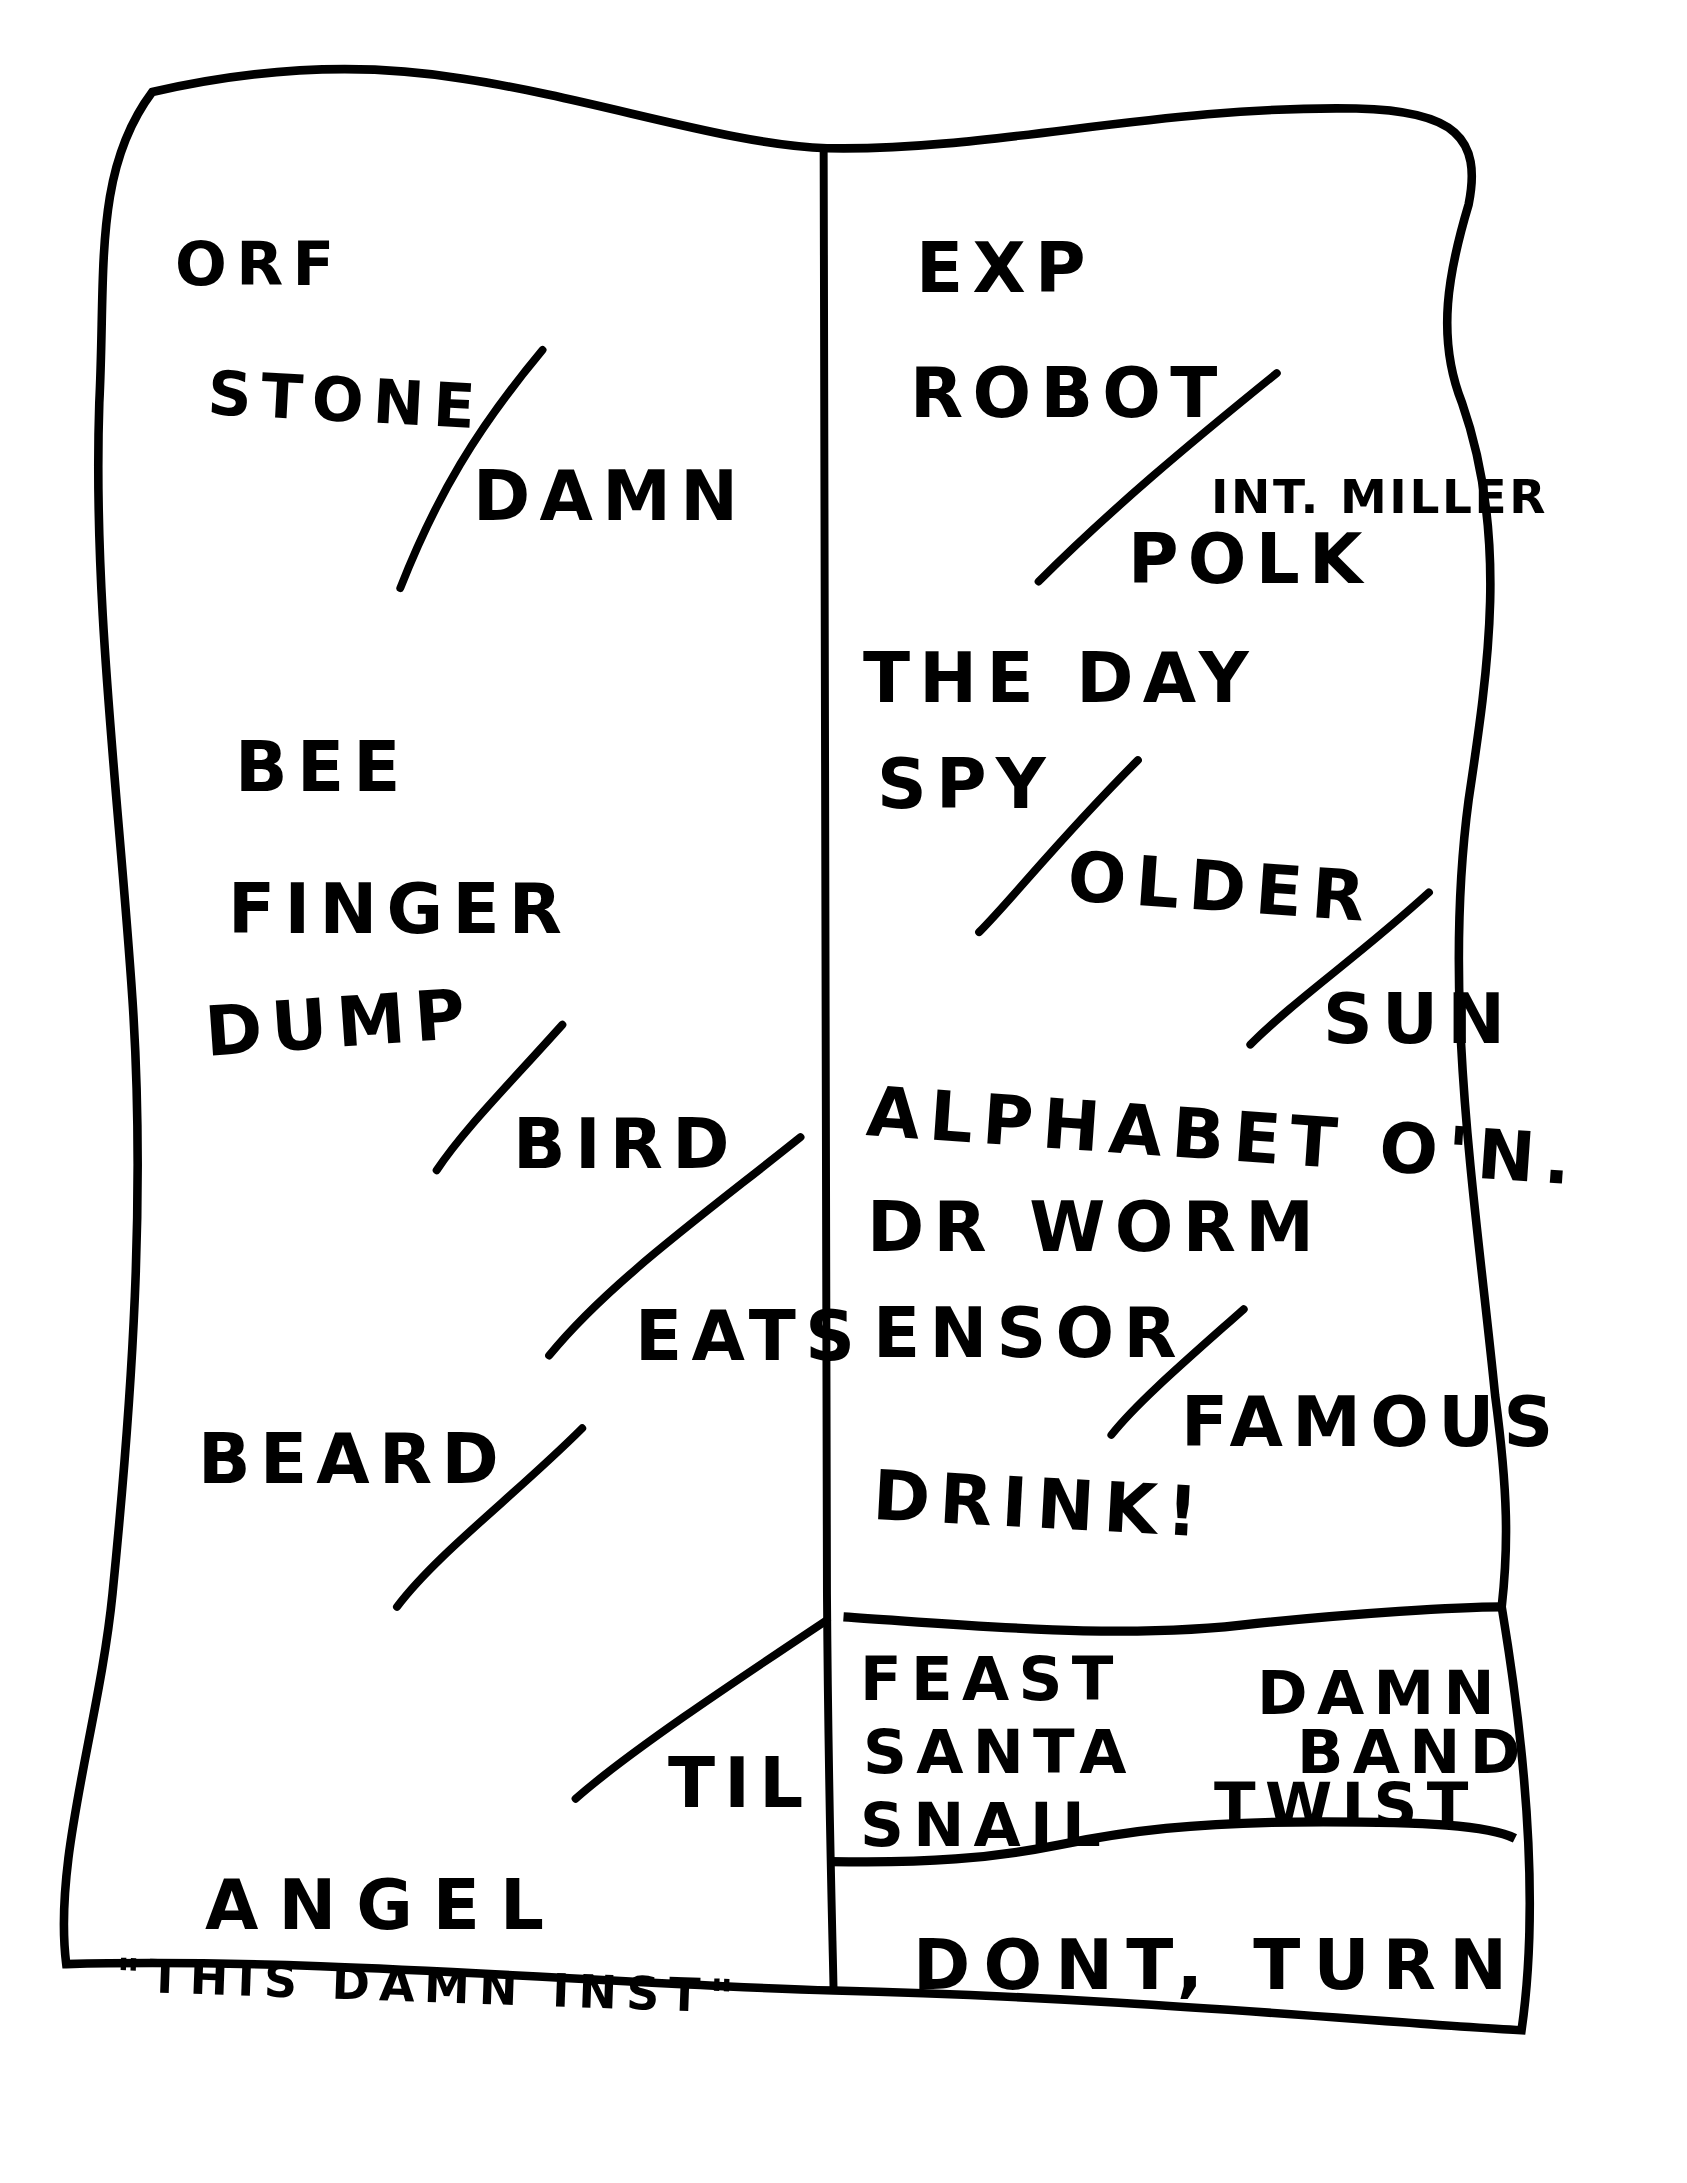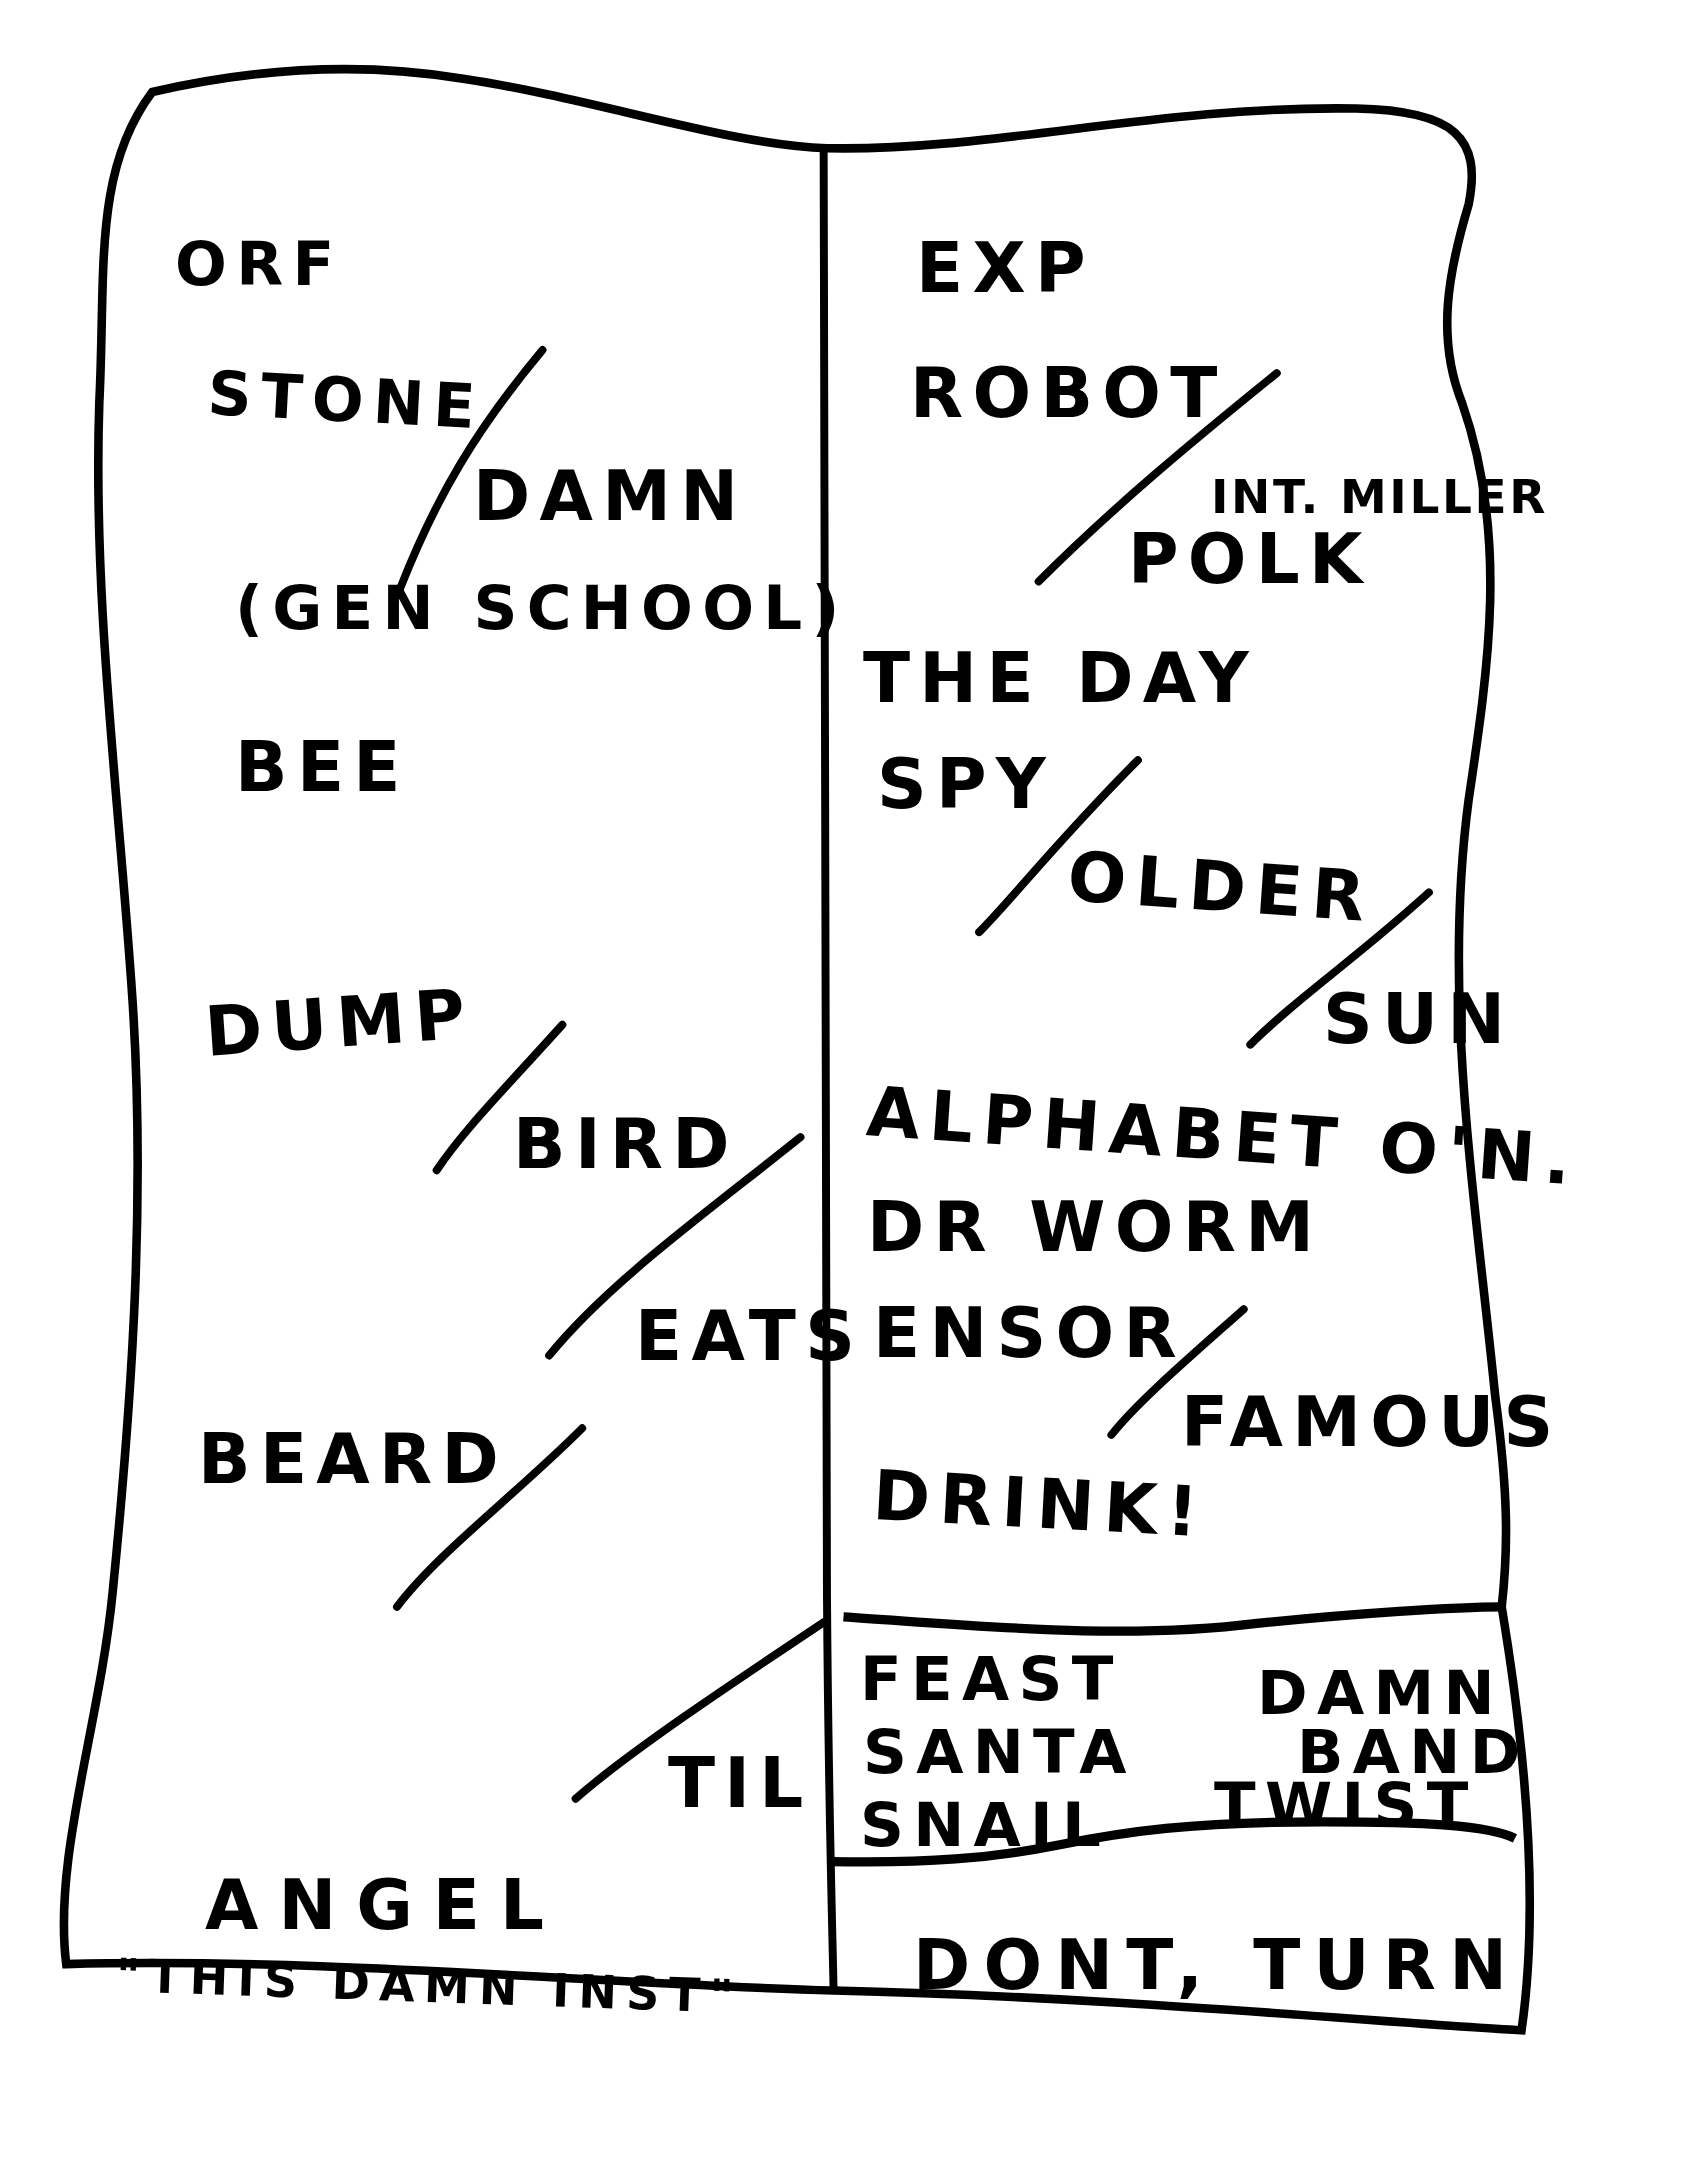--- a/index.html
+++ b/index.html
@@ -32,22 +32,22 @@
     <path d="M 1250 2440 C 1100 2540, 950 2640, 870 2710" stroke="#000" stroke-width="12" fill="none" stroke-linecap="round"></path>
     <path d="M 1930 555 C 1800 660, 1680 760, 1570 870" stroke="#000" stroke-width="12" fill="none" stroke-linecap="round"></path>
     <path d="M 1720 1140 C 1600 1260, 1530 1350, 1480 1400" stroke="#000" stroke-width="12" fill="none" stroke-linecap="round"></path>
     <path d="M 2160 1340 C 2050 1440, 1960 1500, 1890 1570" stroke="#000" stroke-width="12" fill="none" stroke-linecap="round"></path>
     <path d="M 1880 1970 C 1790 2050, 1720 2110, 1680 2160" stroke="#000" stroke-width="12" fill="none" stroke-linecap="round"></path>
   </svg>
 
   <div class="hw med" style="left:175px;top:222px;">ORF</div>
   <div class="hw med" style="left:208px;top:351px;transform:rotate(3deg);">STONE</div>
   <div class="hw big" style="left:473px;top:450px;">DAMN</div>
-  <div class="hw med" style="left:235px;top:566px;">(GEN SCHOOL)</div>
   <div class="hw big" style="left:235px;top:721px;">BEE</div>
+  <div class="hw big" style="left:228px;top:863px;">FINGER</div>
   <div class="hw big" style="left:205px;top:986px;transform:rotate(-4deg);">DUMP</div>
   <div class="hw big" style="left:513px;top:1098px;">BIRD</div>
   <div class="hw big" style="left:635px;top:1290px;">EATS</div>
   <div class="hw big" style="left:198px;top:1413px;">BEARD</div>
   <div class="hw big" style="left:668px;top:1737px;">TIL</div>
   <div class="hw big" style="left:205px;top:1859px;letter-spacing:20px;">ANGEL</div>
   <div class="hw med" style="left:116px;top:1942px;font-size:46px;transform:rotate(2deg);">"THIS DAMN INST"</div>
 
   <div class="hw big" style="left:916px;top:222px;">EXP</div>
   <div class="hw big" style="left:910px;top:347px;">ROBOT</div>

